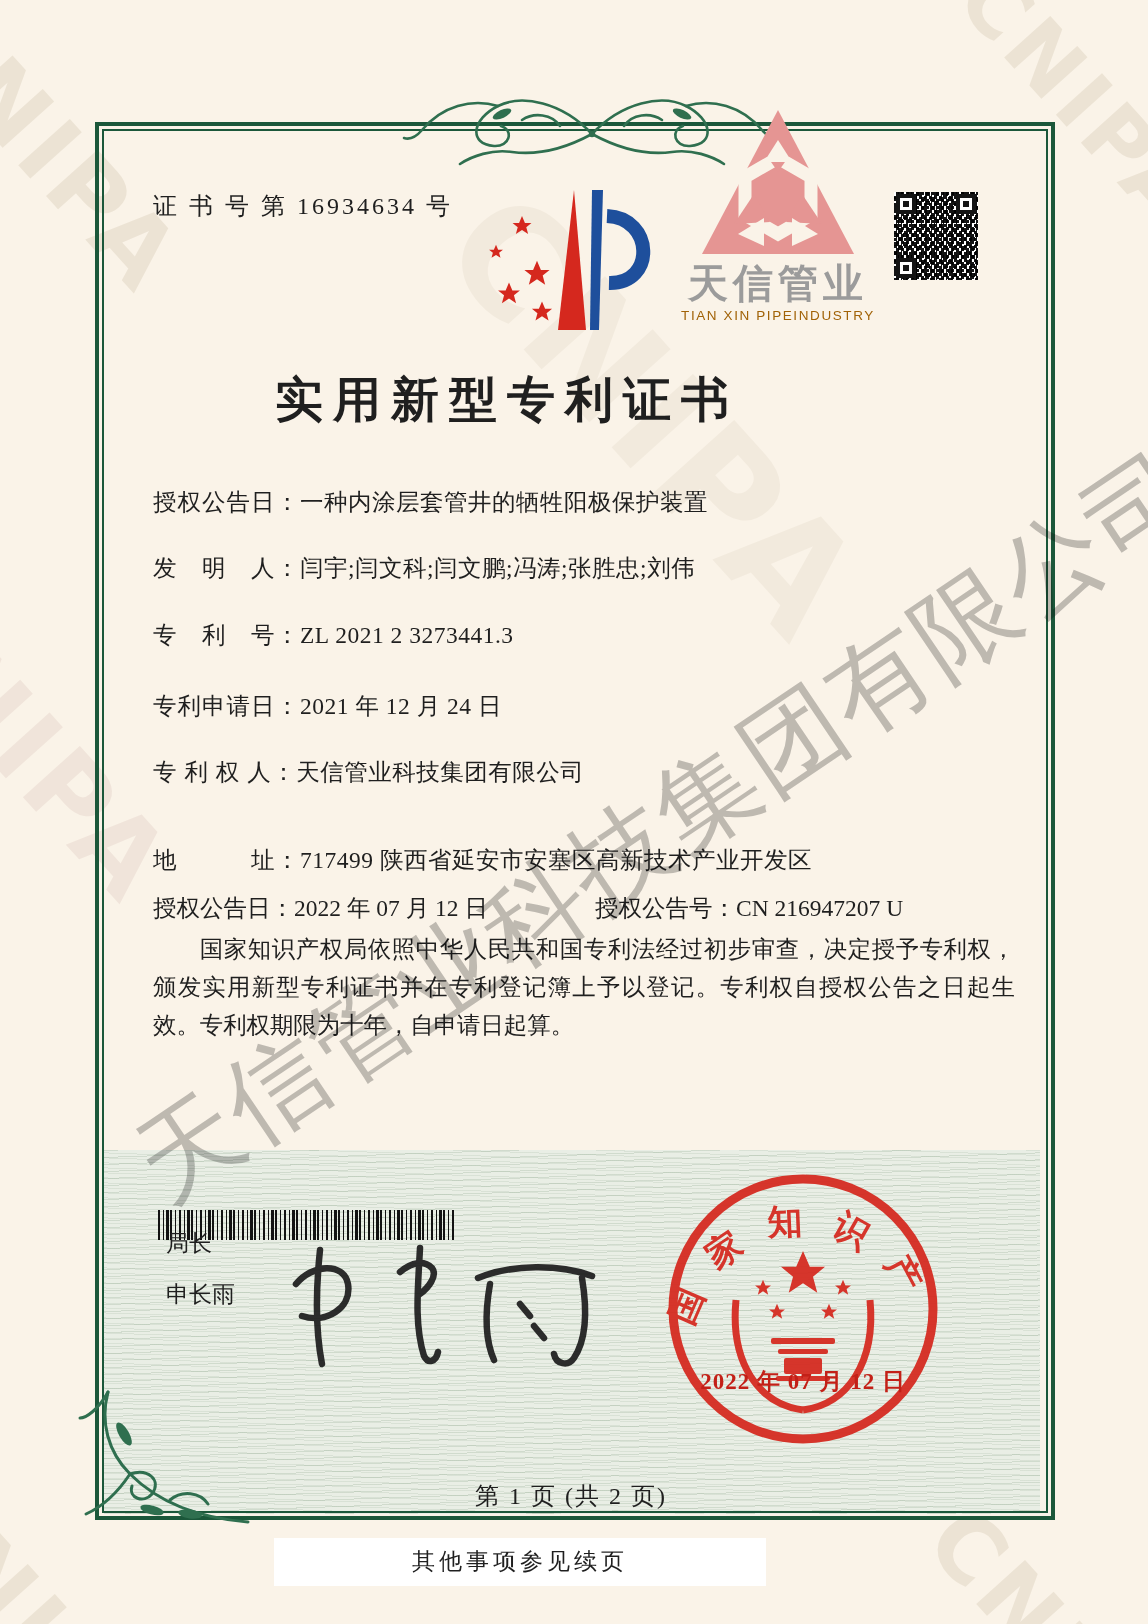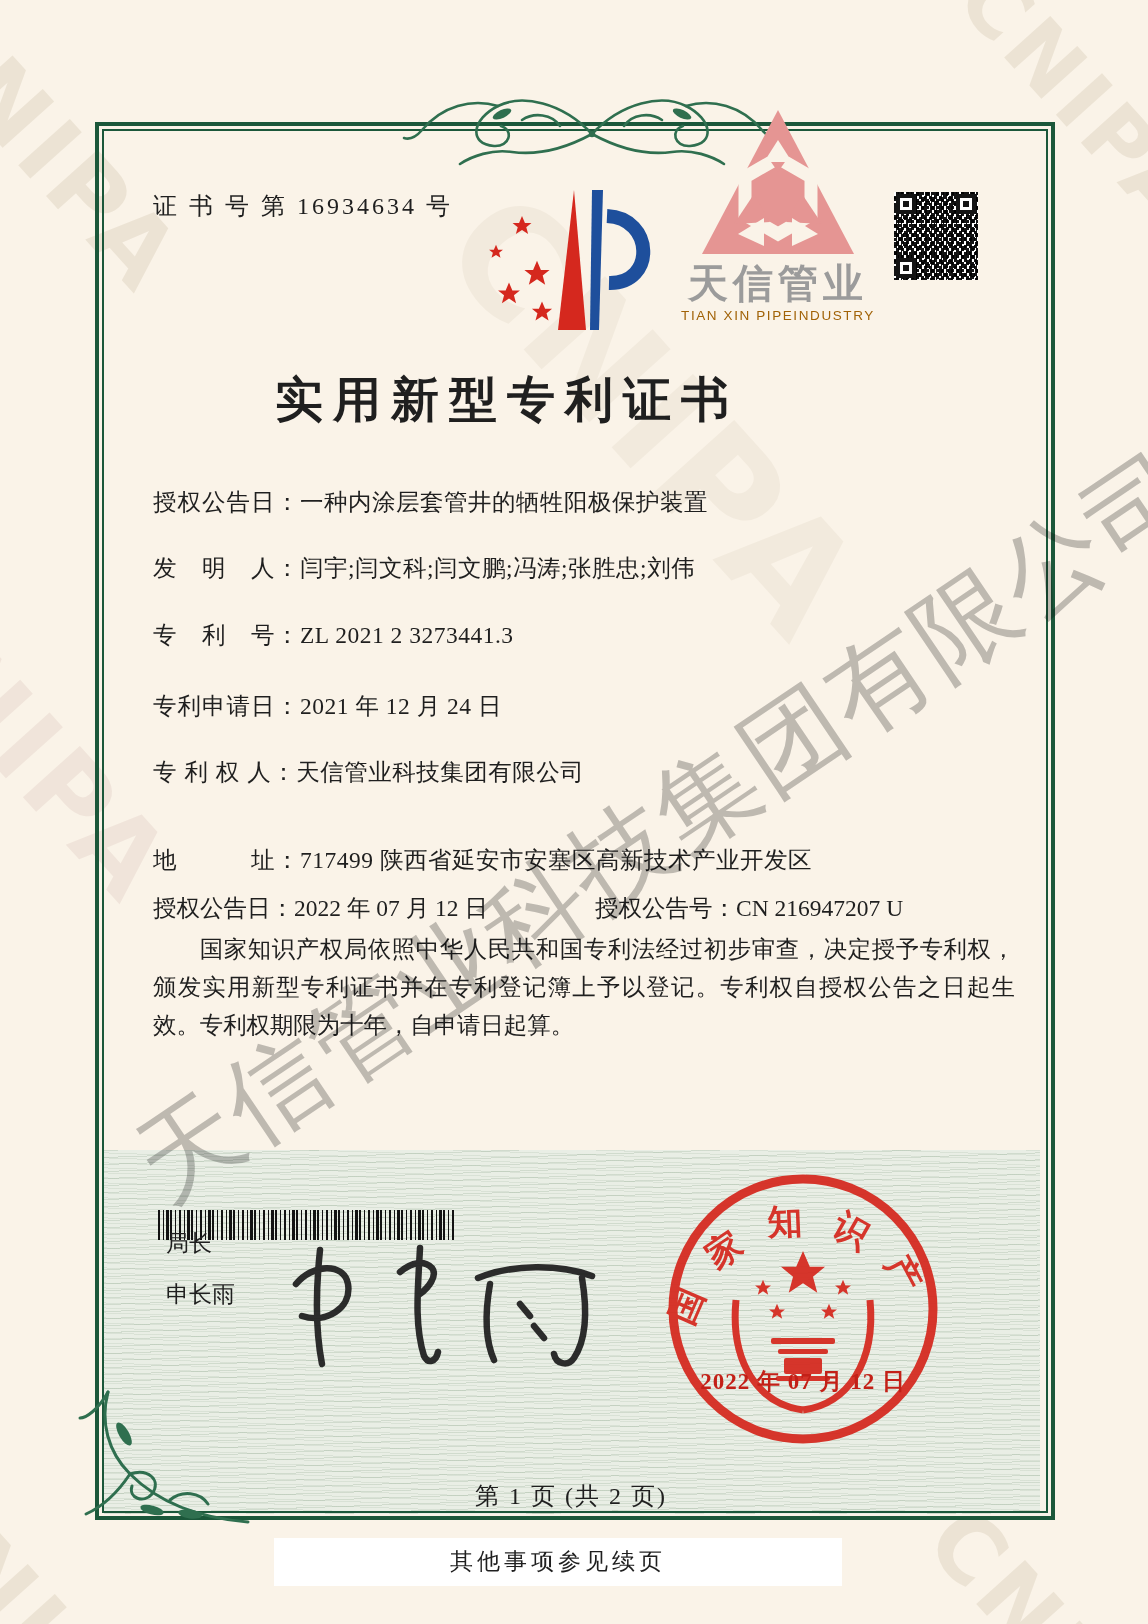--- a/index.html
+++ b/index.html
@@ -95,21 +95,21 @@
   .seal{position:absolute;left:664px;top:1170px;z-index:7;opacity:.93;}
   .seal-date{
     position:absolute;left:688px;top:1366px;width:230px;text-align:center;
     color:#c32017;font-size:23px;font-weight:bold;z-index:8;letter-spacing:1px;
   }
   .page-info{
     position:absolute;left:95px;top:1480px;width:952px;text-align:center;
     font-size:24px;z-index:4;letter-spacing:2px;
   }
   .note-strip{
-    position:absolute;left:274px;top:1538px;width:568px;height:48px;
+    position:absolute;left:274px;top:1538px;width:492px;height:48px;
     background:#ffffff;z-index:4;text-align:center;line-height:48px;
     font-size:23px;letter-spacing:4px;
   }
 </style>
 </head>
 <body>
 
 <span class="wm" style="left:-30px;top:-20px;font-size:95px;">CNIPA</span>
 <span class="wm" style="left:1012px;top:-52px;font-size:85px;">CNIPA</span>
 <span class="wm" style="left:540px;top:160px;font-size:150px;color:#f2eadd;">CNIPA</span>

